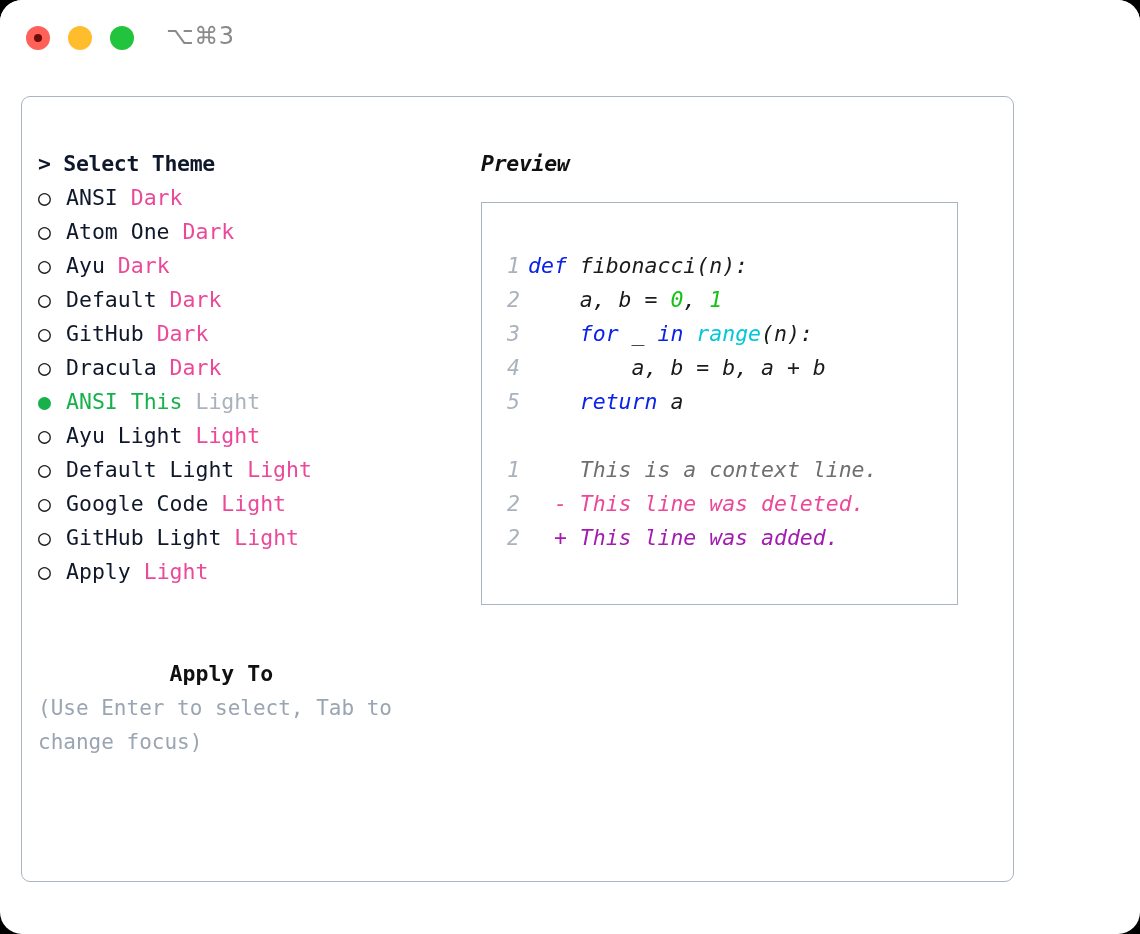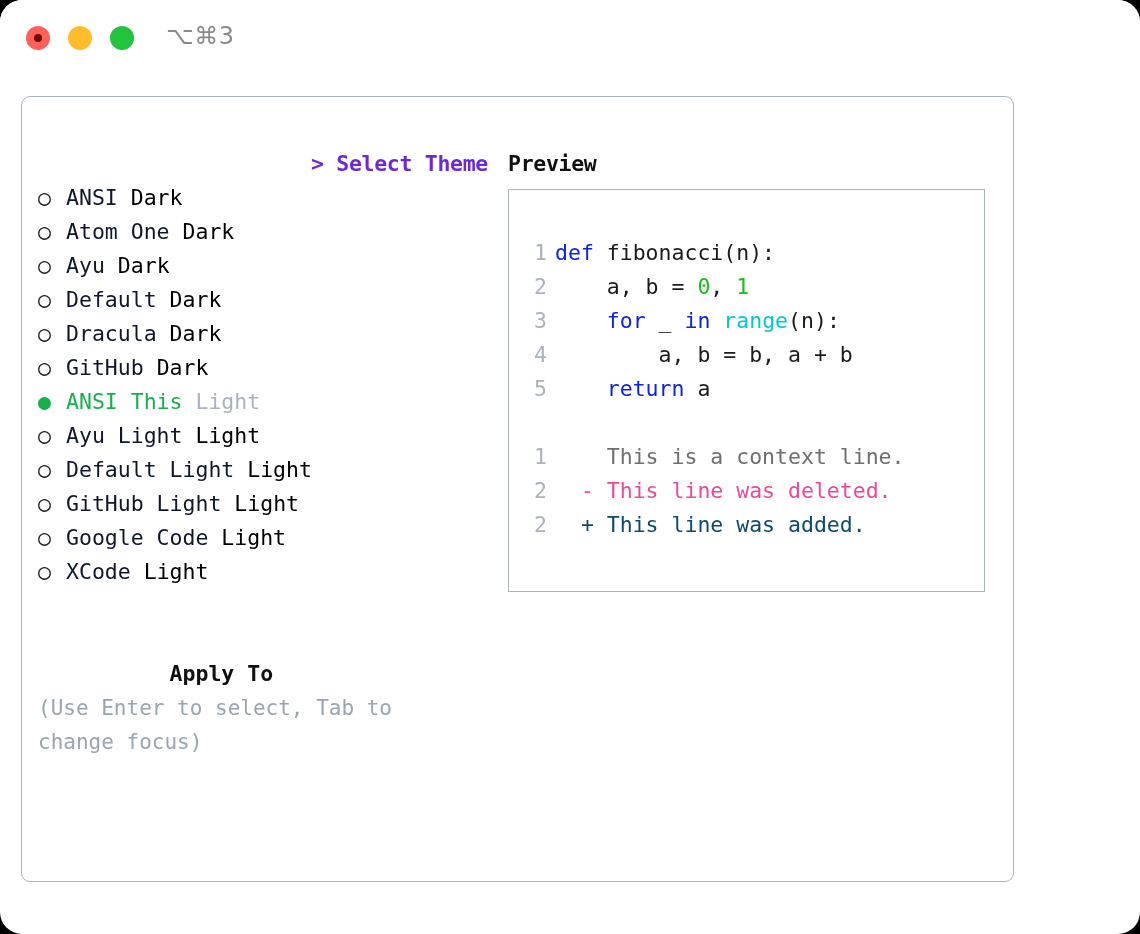--- a/index.html
+++ b/index.html
@@ -87,27 +87,26 @@
   }
 
   .bullet-col {
     display: inline-block;
     width: 28px;
     text-align: left;
   }
 
   .heading {
     font-weight: bold;
-    color: #6d28d9;
+    color: #0f172a;
     letter-spacing: -0.3px;
-    text-align: right;
   }
 
   .theme-name { color: #0f172a; }
-  .theme-kind { color: #000000; }
+  .theme-kind { color: #ec4899; }
 
   .row.selected .theme-name,
   .row.selected .bullet-col { color: #16b14b; }
   .row.selected .theme-kind { color: #a9b2bd; }
 
   #apply-heading {
     margin-top: 34px;
     font-weight: bold;
     color: #101010;
   }
@@ -120,32 +119,33 @@
     font-size: 21px;
     line-height: 34px;
     color: #9aa5b2;
     width: 400px;
     white-space: normal;
   }
 
   
   #right-col {
     position: absolute;
-    left: 486px; top: 50px;
+    left: 459px; top: 50px;
     width: 485px;
+    font-style: italic;
   }
   #preview-title {
     font-size: 21.5px;
     font-weight: bold;
     color: #101010;
     line-height: 34px;
     letter-spacing: -0.3px;
   }
   #preview-box {
-    margin-top: 8px;
+    margin-top: 21px;
     width: 477px;
     height: 403px;
     border: 1.6px solid #aab4c2;
     padding: 46px 0 0 12px;
   }
 
   .code-line {
     font-size: 21.5px;
     line-height: 34px;
     white-space: pre;
@@ -158,21 +158,21 @@
     color: #a9b2bd;
     margin-right: 8px;
   }
   .kw   { color: #0b22e8; }
   .fn   { color: #00c8d7; }
   .num  { color: #17c117; }
   .blank-line { height: 34px; }
 
   .diff-ctx { color: #6f6f6f; }
   .diff-del { color: #ec4899; }
-  .diff-add { color: #0c4a6e; text-align: right; }
+  .diff-add { color: #a21caf; text-align: right; }
 </style>
 </head>
 <body>
 
 <div id="window">
 
   <div id="titlebar">
     <div class="dots">
       <span class="dot red"></span>
       <span class="dot yellow"></span>
@@ -185,28 +185,28 @@
 
     <div id="left-col">
 
       <div class="row heading">&gt; Select Theme</div>
 
       <div id="theme-list">
           <div class="row"><span class="bullet-col">○</span><span class="theme-name">ANSI</span> <span class="theme-kind">Dark</span></div>
           <div class="row"><span class="bullet-col">○</span><span class="theme-name">Atom One</span> <span class="theme-kind">Dark</span></div>
           <div class="row"><span class="bullet-col">○</span><span class="theme-name">Ayu</span> <span class="theme-kind">Dark</span></div>
           <div class="row"><span class="bullet-col">○</span><span class="theme-name">Default</span> <span class="theme-kind">Dark</span></div>
+          <div class="row"><span class="bullet-col">○</span><span class="theme-name">GitHub</span> <span class="theme-kind">Dark</span></div>
           <div class="row"><span class="bullet-col">○</span><span class="theme-name">Dracula</span> <span class="theme-kind">Dark</span></div>
-          <div class="row"><span class="bullet-col">○</span><span class="theme-name">GitHub</span> <span class="theme-kind">Dark</span></div>
           <div class="row selected"><span class="bullet-col">●</span><span class="theme-name">ANSI This</span> <span class="theme-kind">Light</span></div>
           <div class="row"><span class="bullet-col">○</span><span class="theme-name">Ayu Light</span> <span class="theme-kind">Light</span></div>
           <div class="row"><span class="bullet-col">○</span><span class="theme-name">Default Light</span> <span class="theme-kind">Light</span></div>
+          <div class="row"><span class="bullet-col">○</span><span class="theme-name">Google Code</span> <span class="theme-kind">Light</span></div>
           <div class="row"><span class="bullet-col">○</span><span class="theme-name">GitHub Light</span> <span class="theme-kind">Light</span></div>
-          <div class="row"><span class="bullet-col">○</span><span class="theme-name">Google Code</span> <span class="theme-kind">Light</span></div>
-          <div class="row"><span class="bullet-col">○</span><span class="theme-name">XCode</span> <span class="theme-kind">Light</span></div>
+          <div class="row"><span class="bullet-col">○</span><span class="theme-name">Apply</span> <span class="theme-kind">Light</span></div>
         </div>
 
       <div class="row" id="apply-heading">
         <span class="bullet-col"> </span><span>Apply To</span>
       </div>
 
 
       <div id="hint">(Use Enter to select, Tab to change focus)</div>
     </div>
 

